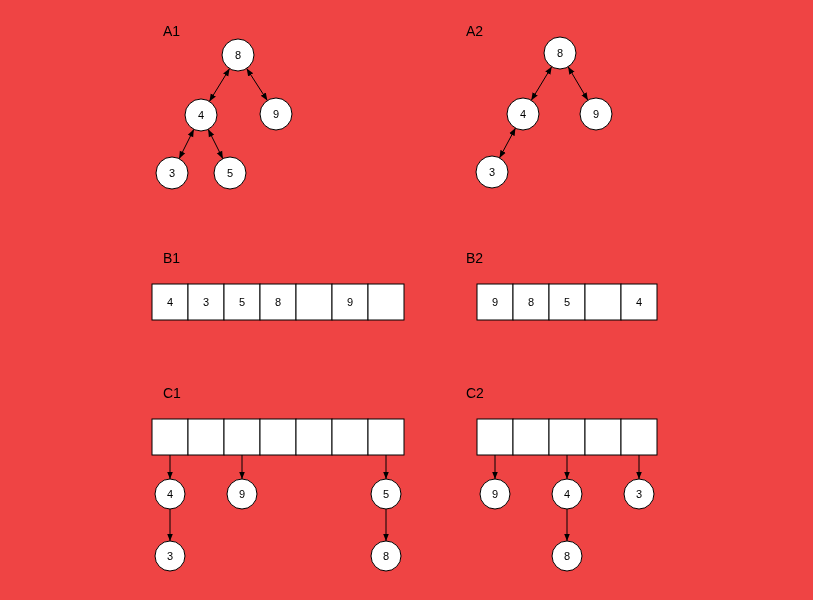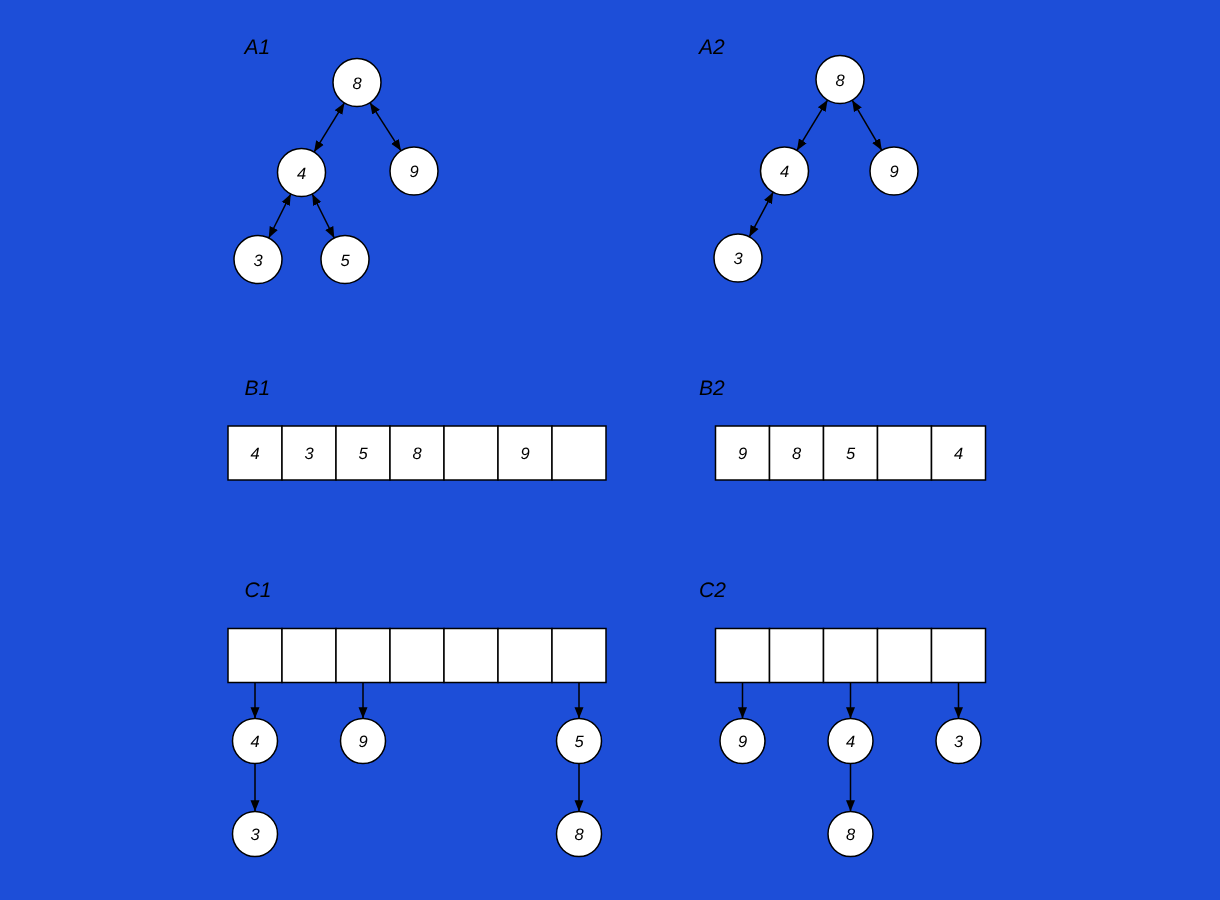--- a/index.html
+++ b/index.html
@@ -4,24 +4,23 @@
 <style>
   html, body {
     margin: 0;
     padding: 0;
     background: #ffffff;
   }
   .stage {
     position: relative;
     width: 813px;
     height: 600px;
-    background: #1d4ed8;
+    background: #ef4444;
     font-family: "Liberation Sans", sans-serif;
     overflow: hidden;
-    font-style: italic;
   }
   svg text {
     font-family: "Liberation Sans", sans-serif;
     fill: #000000;
   }
   .panel-label { font-size: 14px; }
   .node-value  { font-size: 11px; }
   .cell-value  { font-size: 11px; }
 </style>
 </head>

